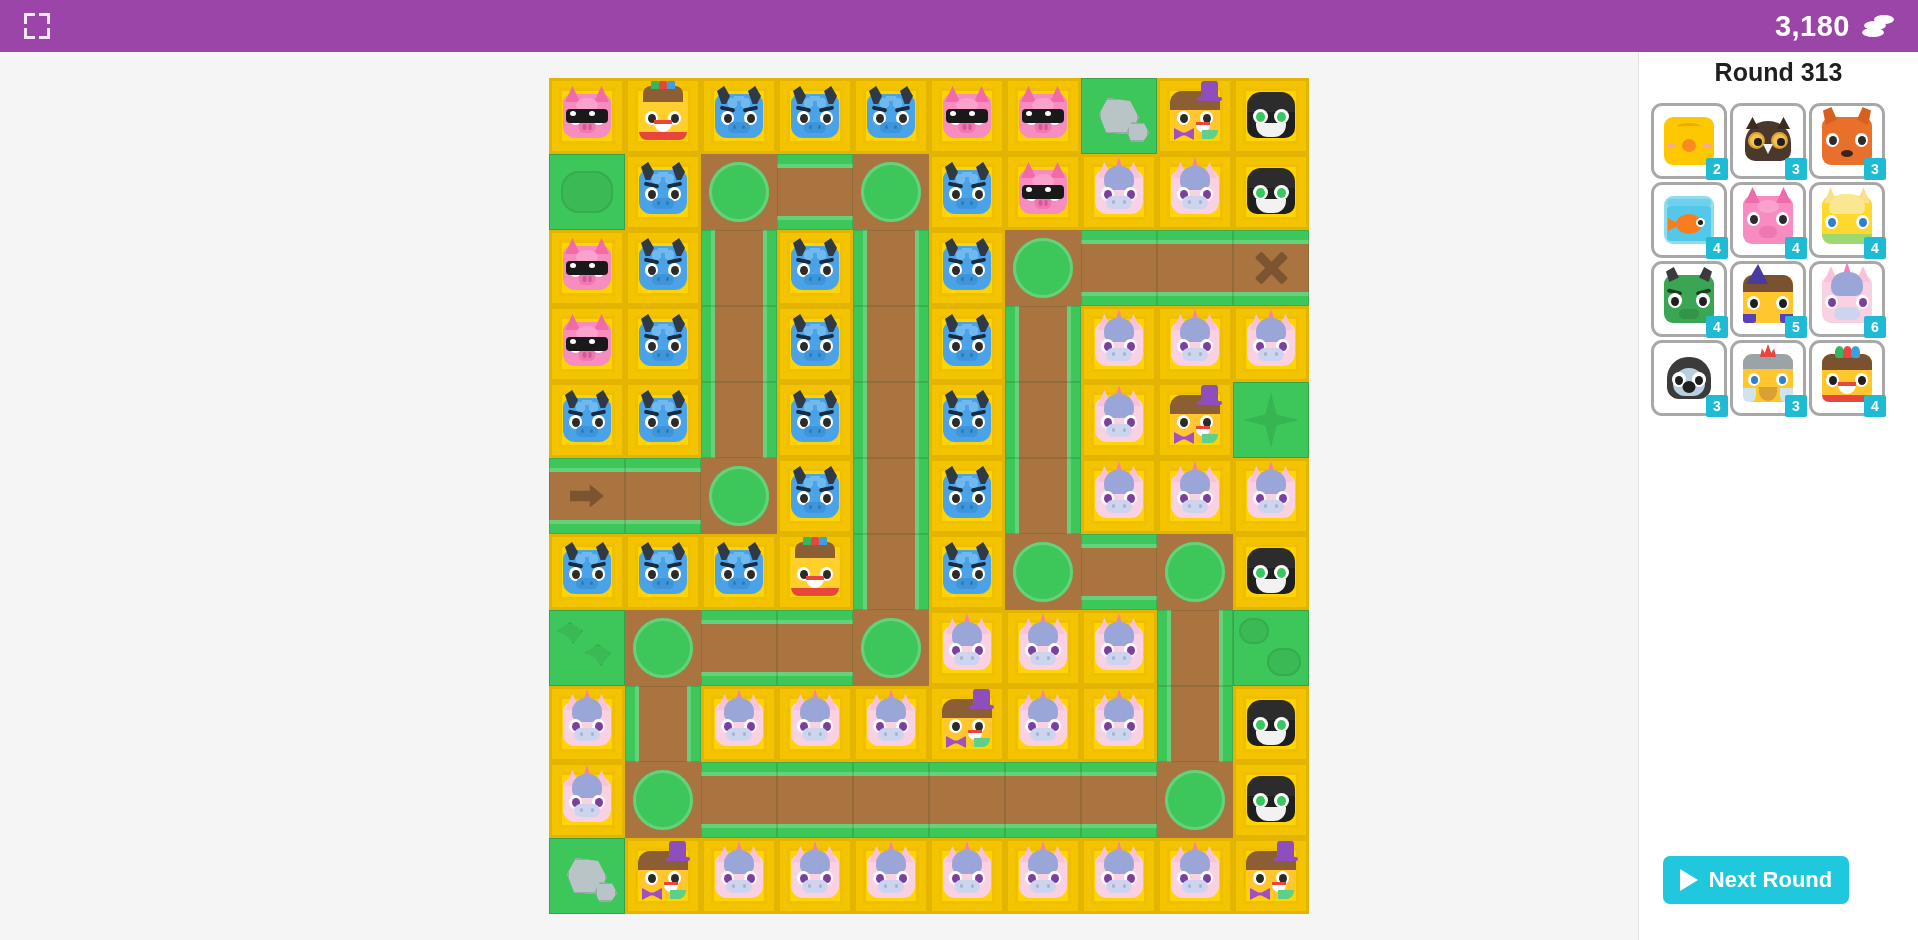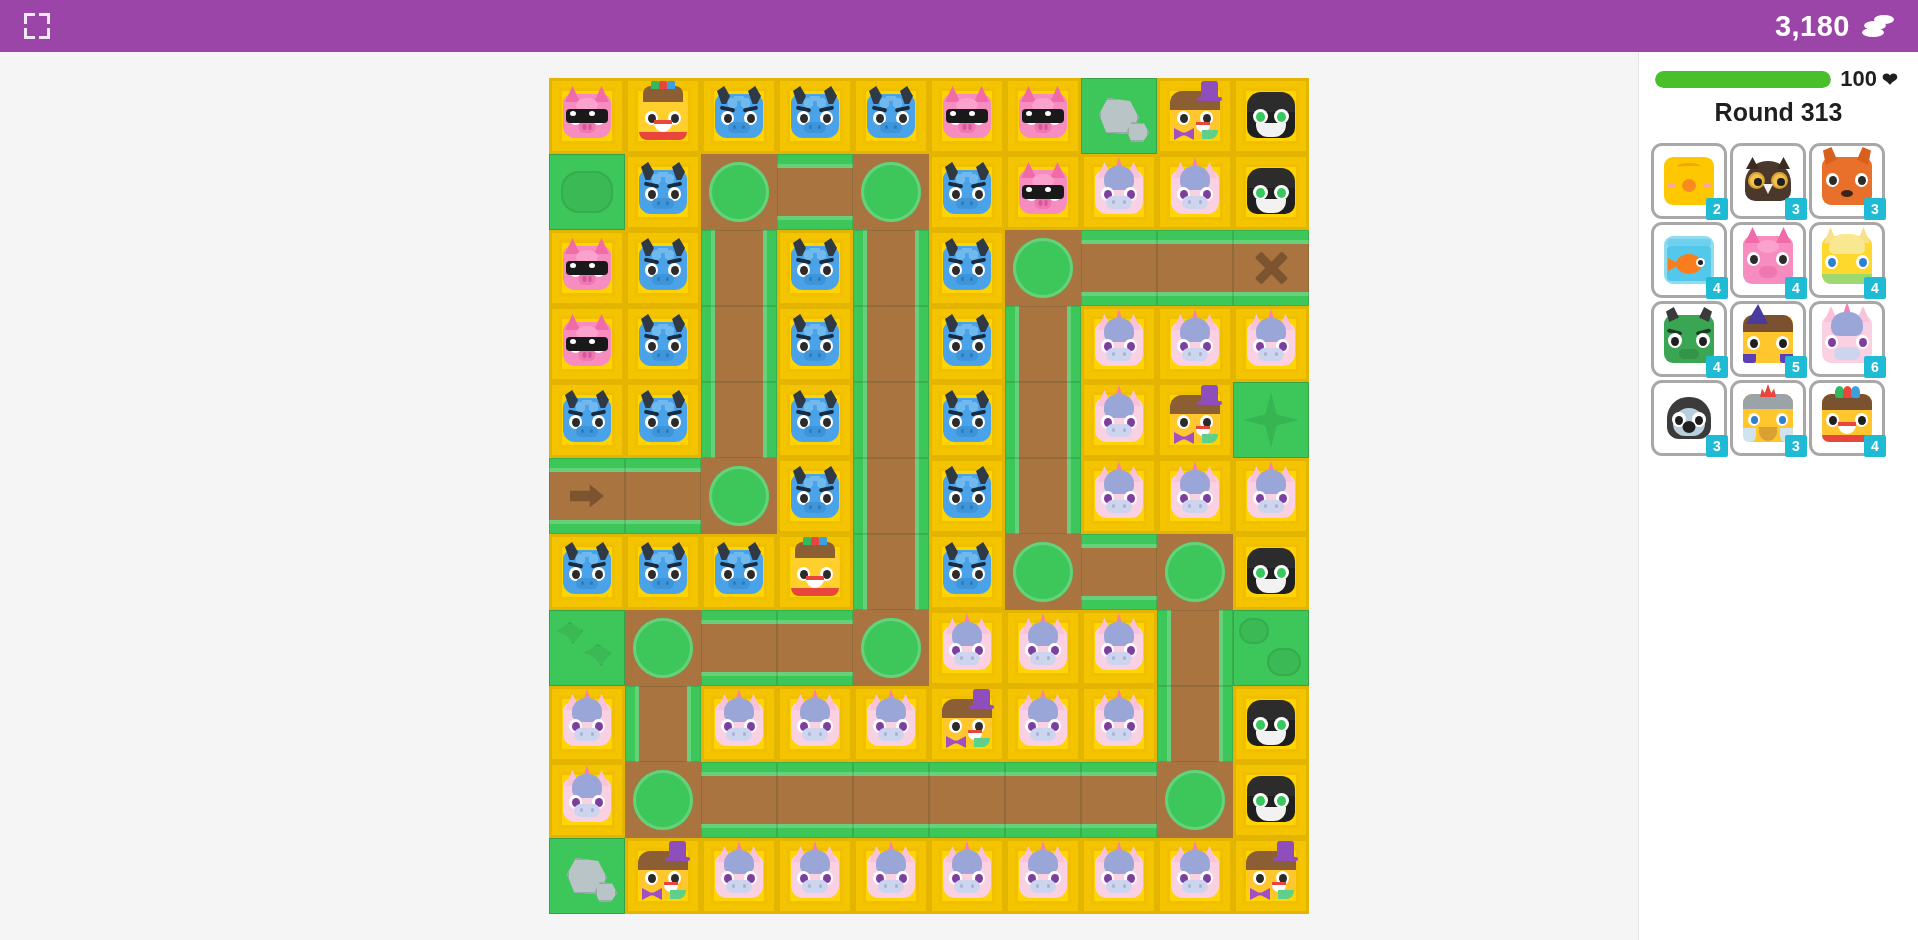--- a/index.html
+++ b/index.html
@@ -1937,29 +1937,20 @@
             <div class="shirt"></div>
             <div class="bow"></div>
           </div>
         </div>
       </div>
     </div>
 </div>
 
 <div id="sidebar">
 
-  <div id="hp-row">
-    <div id="hp-bar-outer">
-      <div id="hp-bar-fill" style="width: 100%; background: rgb(73, 192, 43);"></div>
-    </div>
-    <div id="hp-text">
-      <span>100</span>
-      <span class="heart-icon">❤</span>
-    </div>
-  </div>
 
   <div id="round-label">Round 313</div>
 
   <div id="card-tray">
       <div class="card">
         <div class="thumb t-chick">
           <div class="tuft"></div>
           <div class="blush l"></div>
           <div class="blush r"></div>
           <div class="eye l"><b></b></div>
@@ -2130,13 +2121,17 @@
           <div class="eye r">
             <b></b>
           </div>
           <div class="mouth"></div>
           <div class="collar"></div>
         </div>
         <div class="cost">4</div>
       </div>
     </div>
 
+  <button id="next-round-btn">
+    <span class="play-icon"></span>
+    <span>Next Round</span>
+  </button>
 </div>
 
 </body></html>

